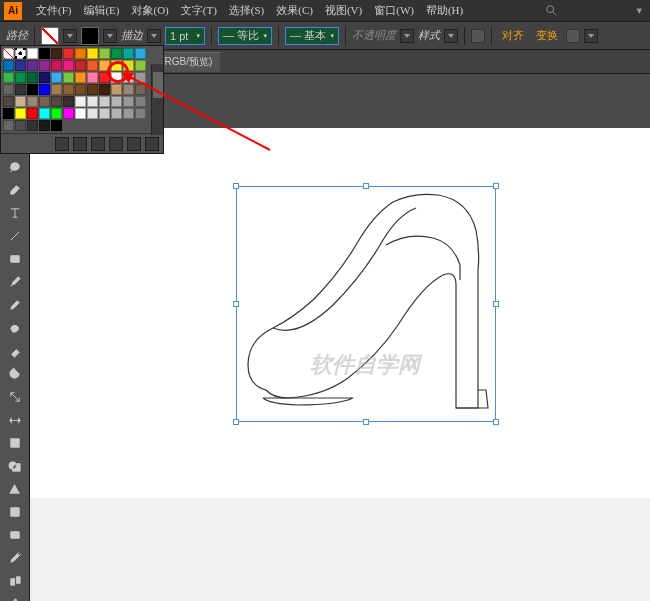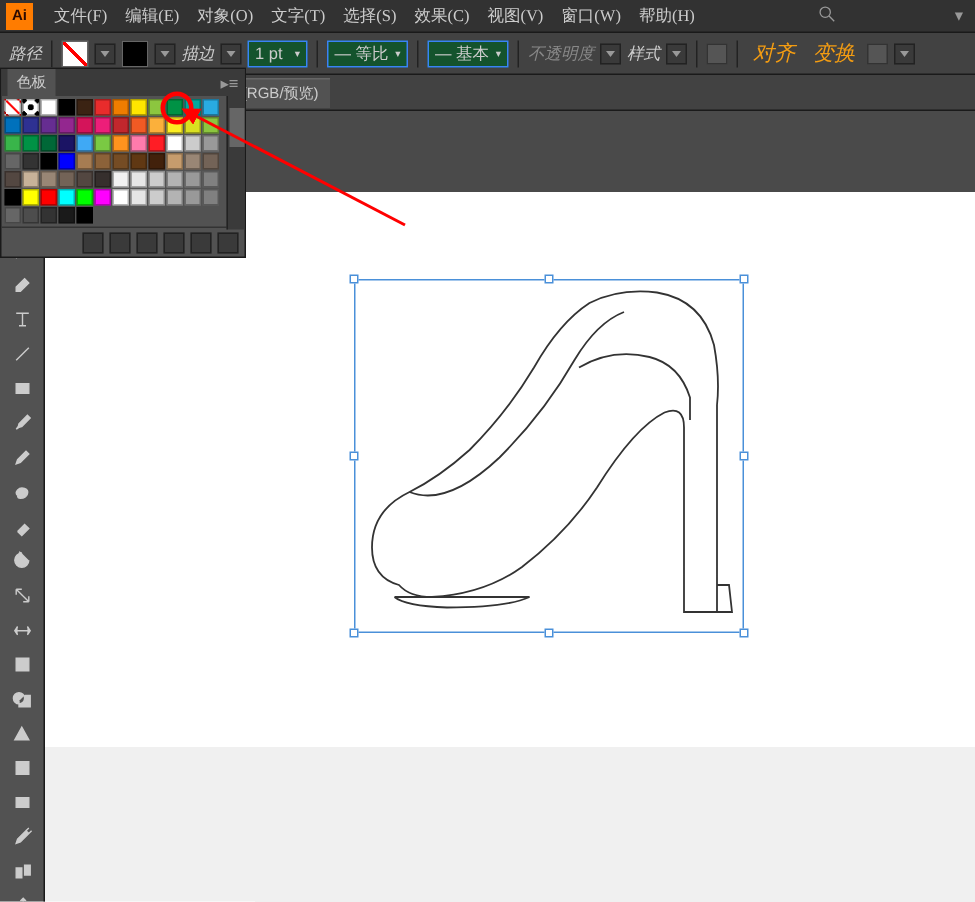--- a/index.html
+++ b/index.html
@@ -16,21 +16,21 @@
     .ob-label { color: #ccc; font-size: 11px; font-style: italic; }
     .ob-swatch { width: 18px; height: 18px; border: 1px solid #666; }
     .ob-swatch.nofill { background: linear-gradient(45deg, #fff 45%, red 45%, red 55%, #fff 55%); }
     .ob-swatch.black { background: #000; }
     .ob-dd { width: 14px; height: 14px; background: #3a3a3a; border: 1px solid #222; display: flex; align-items: center; justify-content: center; }
     .ob-dd svg { width: 8px; height: 8px; }
     .ob-input { height: 18px; background: #14532d; border: 1px solid #3b82f6; padding: 0 4px; color: #ccc; font-size: 11px; display: flex; align-items: center; justify-content: space-between; }
     .ob-input.w40 { width: 40px; }
     .ob-input.w48 { width: 54px; }
     .ob-sep { width: 1px; height: 18px; background: #222; margin: 0 2px; }
-    .ob-btn { color: #f39c12; font-size: 14px; padding: 2px 4px; font-style: italic; }
+    .ob-btn { color: #f39c12; font-size: 11px; padding: 2px 4px; }
     .ob-icon { width: 14px; height: 14px; background: #555; border: 1px solid #333; }
     
     .tabsbar { height: 24px; background: #424242; display: flex; align-items: center; padding-left: 34px; border-bottom: 1px solid #1a1a1a; }
     .doc-tab { height: 20px; background: #525252; padding: 2px 8px; color: #ccc; font-size: 10px; display: flex; align-items: center; gap: 6px; border-top: 1px solid #666; }
     .doc-tab .x { color: #999; }
     
     .toolbar { position: absolute; left: 0; top: 74px; width: 30px; background: #525252; display: flex; flex-direction: column; padding: 2px 0; border-right: 1px solid #1a1a1a; z-index: 2; }
     .toolbar-gap { height: 10px; }
     .tool { width: 26px; height: 22px; margin: 1px auto; display: flex; align-items: center; justify-content: center; color: #ccc; cursor: pointer; position: relative; }
     .tool.sel { background: #3a3a3a; }
@@ -272,24 +272,20 @@
         <div class="tool">
           <svg viewBox="0 0 15 15" fill="#ccc" stroke="#ccc" stroke-width="1">
             <path d="M4 11 L8 7 L12 11 M8 7 V3 M6 4 L8 2 L10 4"></path>
           </svg>
         </div>
       </div>
 
   </div>
 
   <div class="swatches">
-    <div class="sw-tabs">
-      <div class="sw-tab">色板</div>
-      <div class="sw-menu">▸≡</div>
-    </div>
     <div class="sw-grid" id="swatch-grid">
         <div class="sw nofill"></div>
         <div class="sw reg"></div>
         <div class="sw" style="background: rgb(255, 255, 255);"></div>
         <div class="sw" style="background: rgb(0, 0, 0);"></div>
         <div class="sw" style="background: rgb(59, 35, 19);"></div>
         <div class="sw" style="background: rgb(232, 44, 44);"></div>
         <div class="sw" style="background: rgb(239, 125, 0);"></div>
         <div class="sw" style="background: rgb(255, 230, 0);"></div>
         <div class="sw" style="background: rgb(140, 198, 63);"></div>
@@ -399,15 +395,16 @@
         <div class="handle" style="right:-4px; top:-4px;"></div>
       <div class="handle" style="left:-4px; top:50%; margin-top:-3px;"></div>
         <div class="handle" style="right:-4px; top:50%; margin-top:-3px;"></div>
       <div class="handle" style="left:-4px; bottom:-4px;"></div>
         <div class="handle" style="left:50%; bottom:-4px; margin-left:-3px;"></div>
         <div class="handle" style="right:-4px; bottom:-4px;"></div>
     </div>
   </div>
 
   <div class="watermark" style="left:310px; top:350px;">
+    <span>软件自学网</span>
   </div>
 
 </div>
 
 </body></html>

